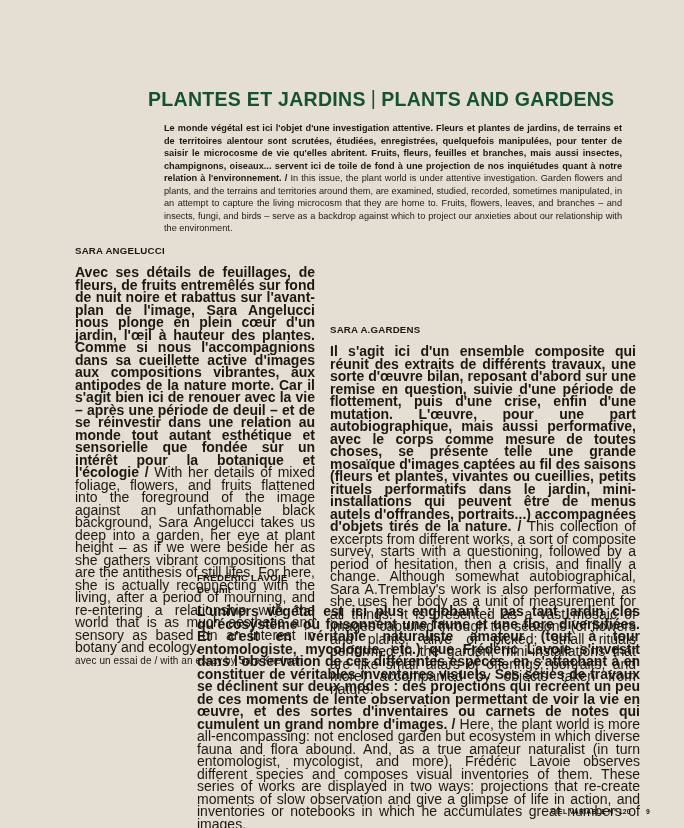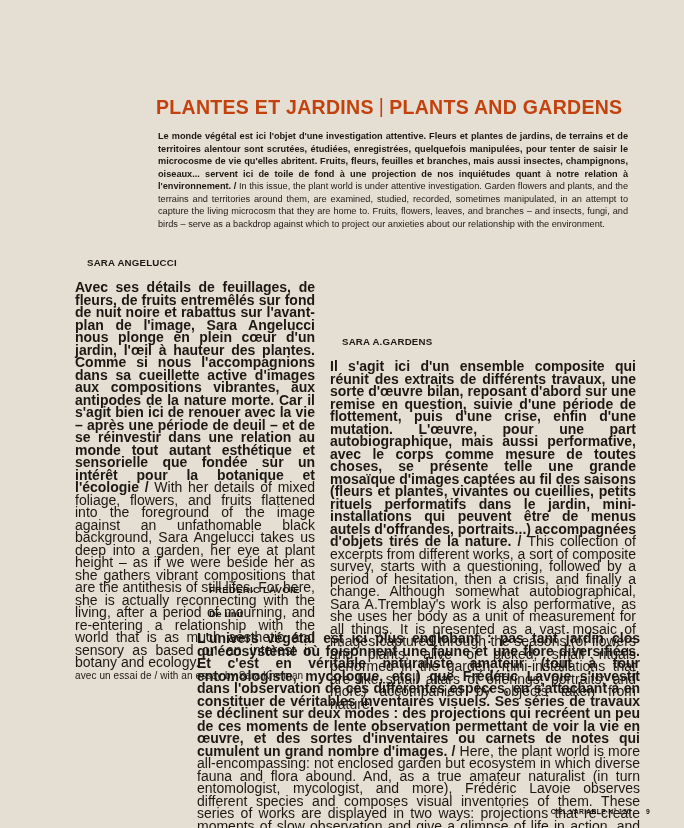--- a/index.html
+++ b/index.html
@@ -9,43 +9,43 @@
     height: 828px;
     background: #e5ded2;
     color: #1b1813;
     font-family: "Liberation Sans", sans-serif;
     overflow: hidden;
     -webkit-font-smoothing: antialiased;
   }
   
   .masthead { position: absolute; left: 148px; top: 88px; width: 490px; }
   .title {
-    margin: 8px;
+    margin: 0;
     font-size: 19.5px;
     font-weight: 700;
     letter-spacing: 0.3px;
     white-space: nowrap;
-    color: #c2410c;
+    color: #14532d;
   }
   .title .sep { font-weight: 400; padding: 0 5px; position: relative; top: -1px; }
   .intro {
-    margin: 11px 10px 0;
+    margin: 11px 16px 0;
     font-size: 9.2px;
     line-height: 12.55px;
     text-align: justify;
   }
   .fr-text { font-weight: 700; }
   .en-text { font-weight: 400; }
   
   .artist-section { position: absolute; }
   .sec-angelucci { left: 75px;  top: 245px; width: 240px; }
   .sec-tremblay  { left: 330px; top: 324px; width: 306px; }
   .sec-lavoie    { left: 197px; top: 572px; width: 443px; }
   .artist-name, .work-title {
-    margin: 12px;
+    margin: 0;
     font-size: 9.7px;
     font-weight: 700;
     line-height: 12.2px;
     letter-spacing: 0.2px;
   }
   .section-body {
     margin: 9px 0 0;
     font-size: 14px;
     line-height: 12.5px;
     text-align: justify;

